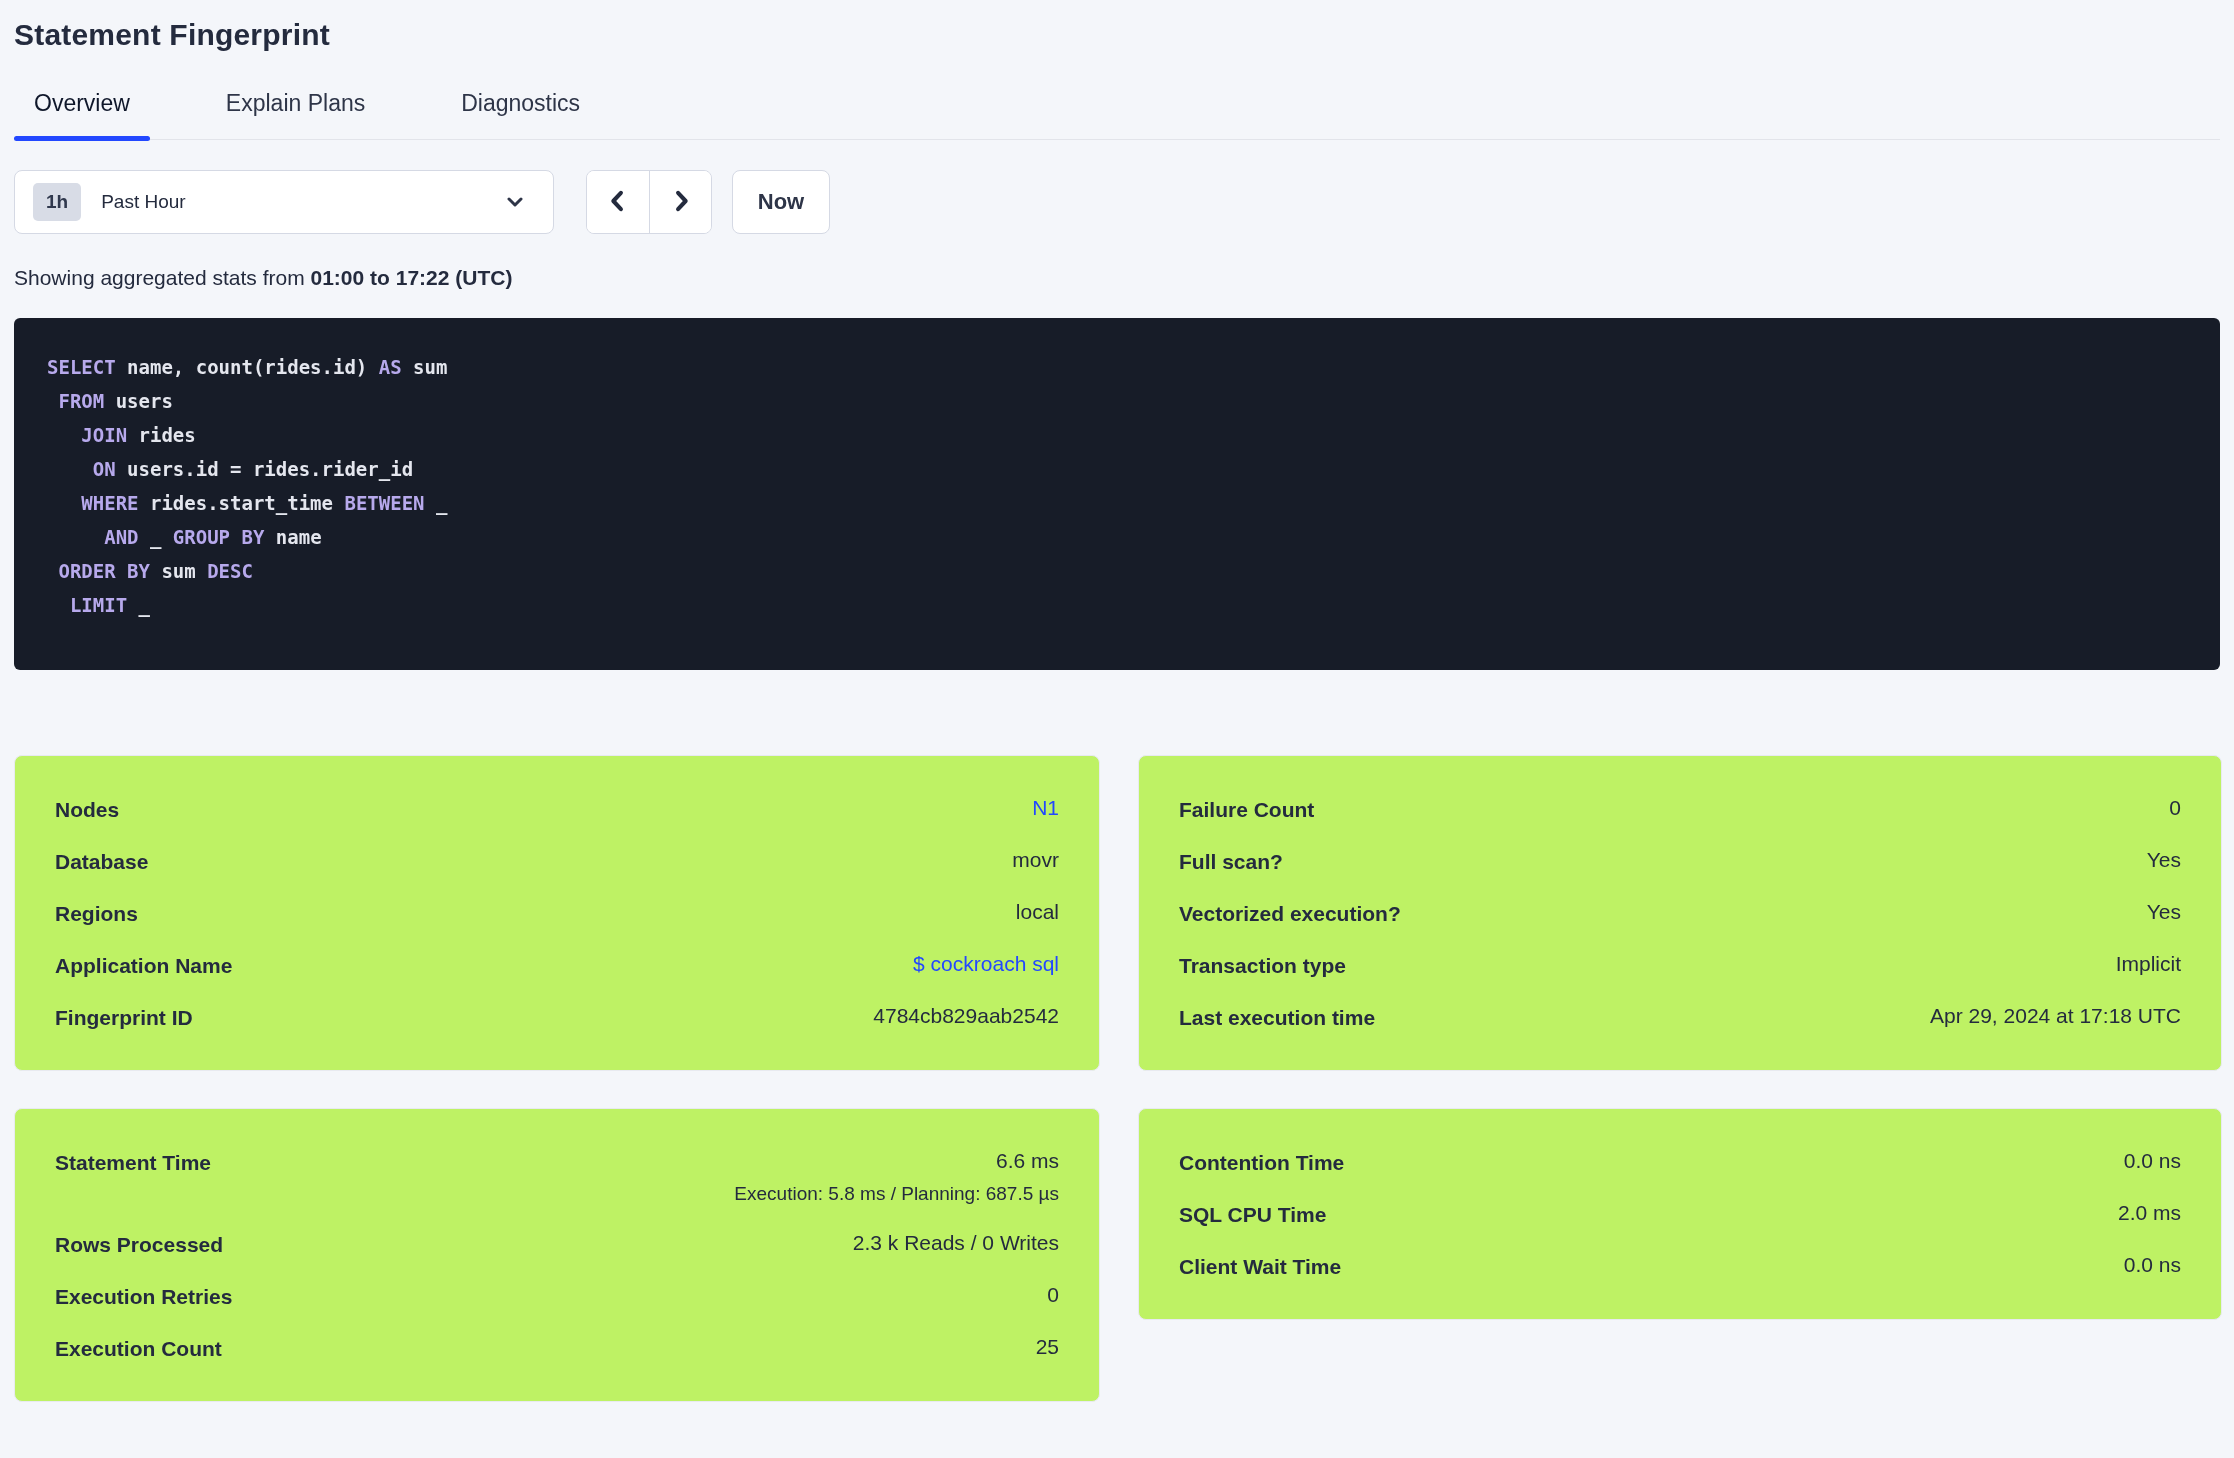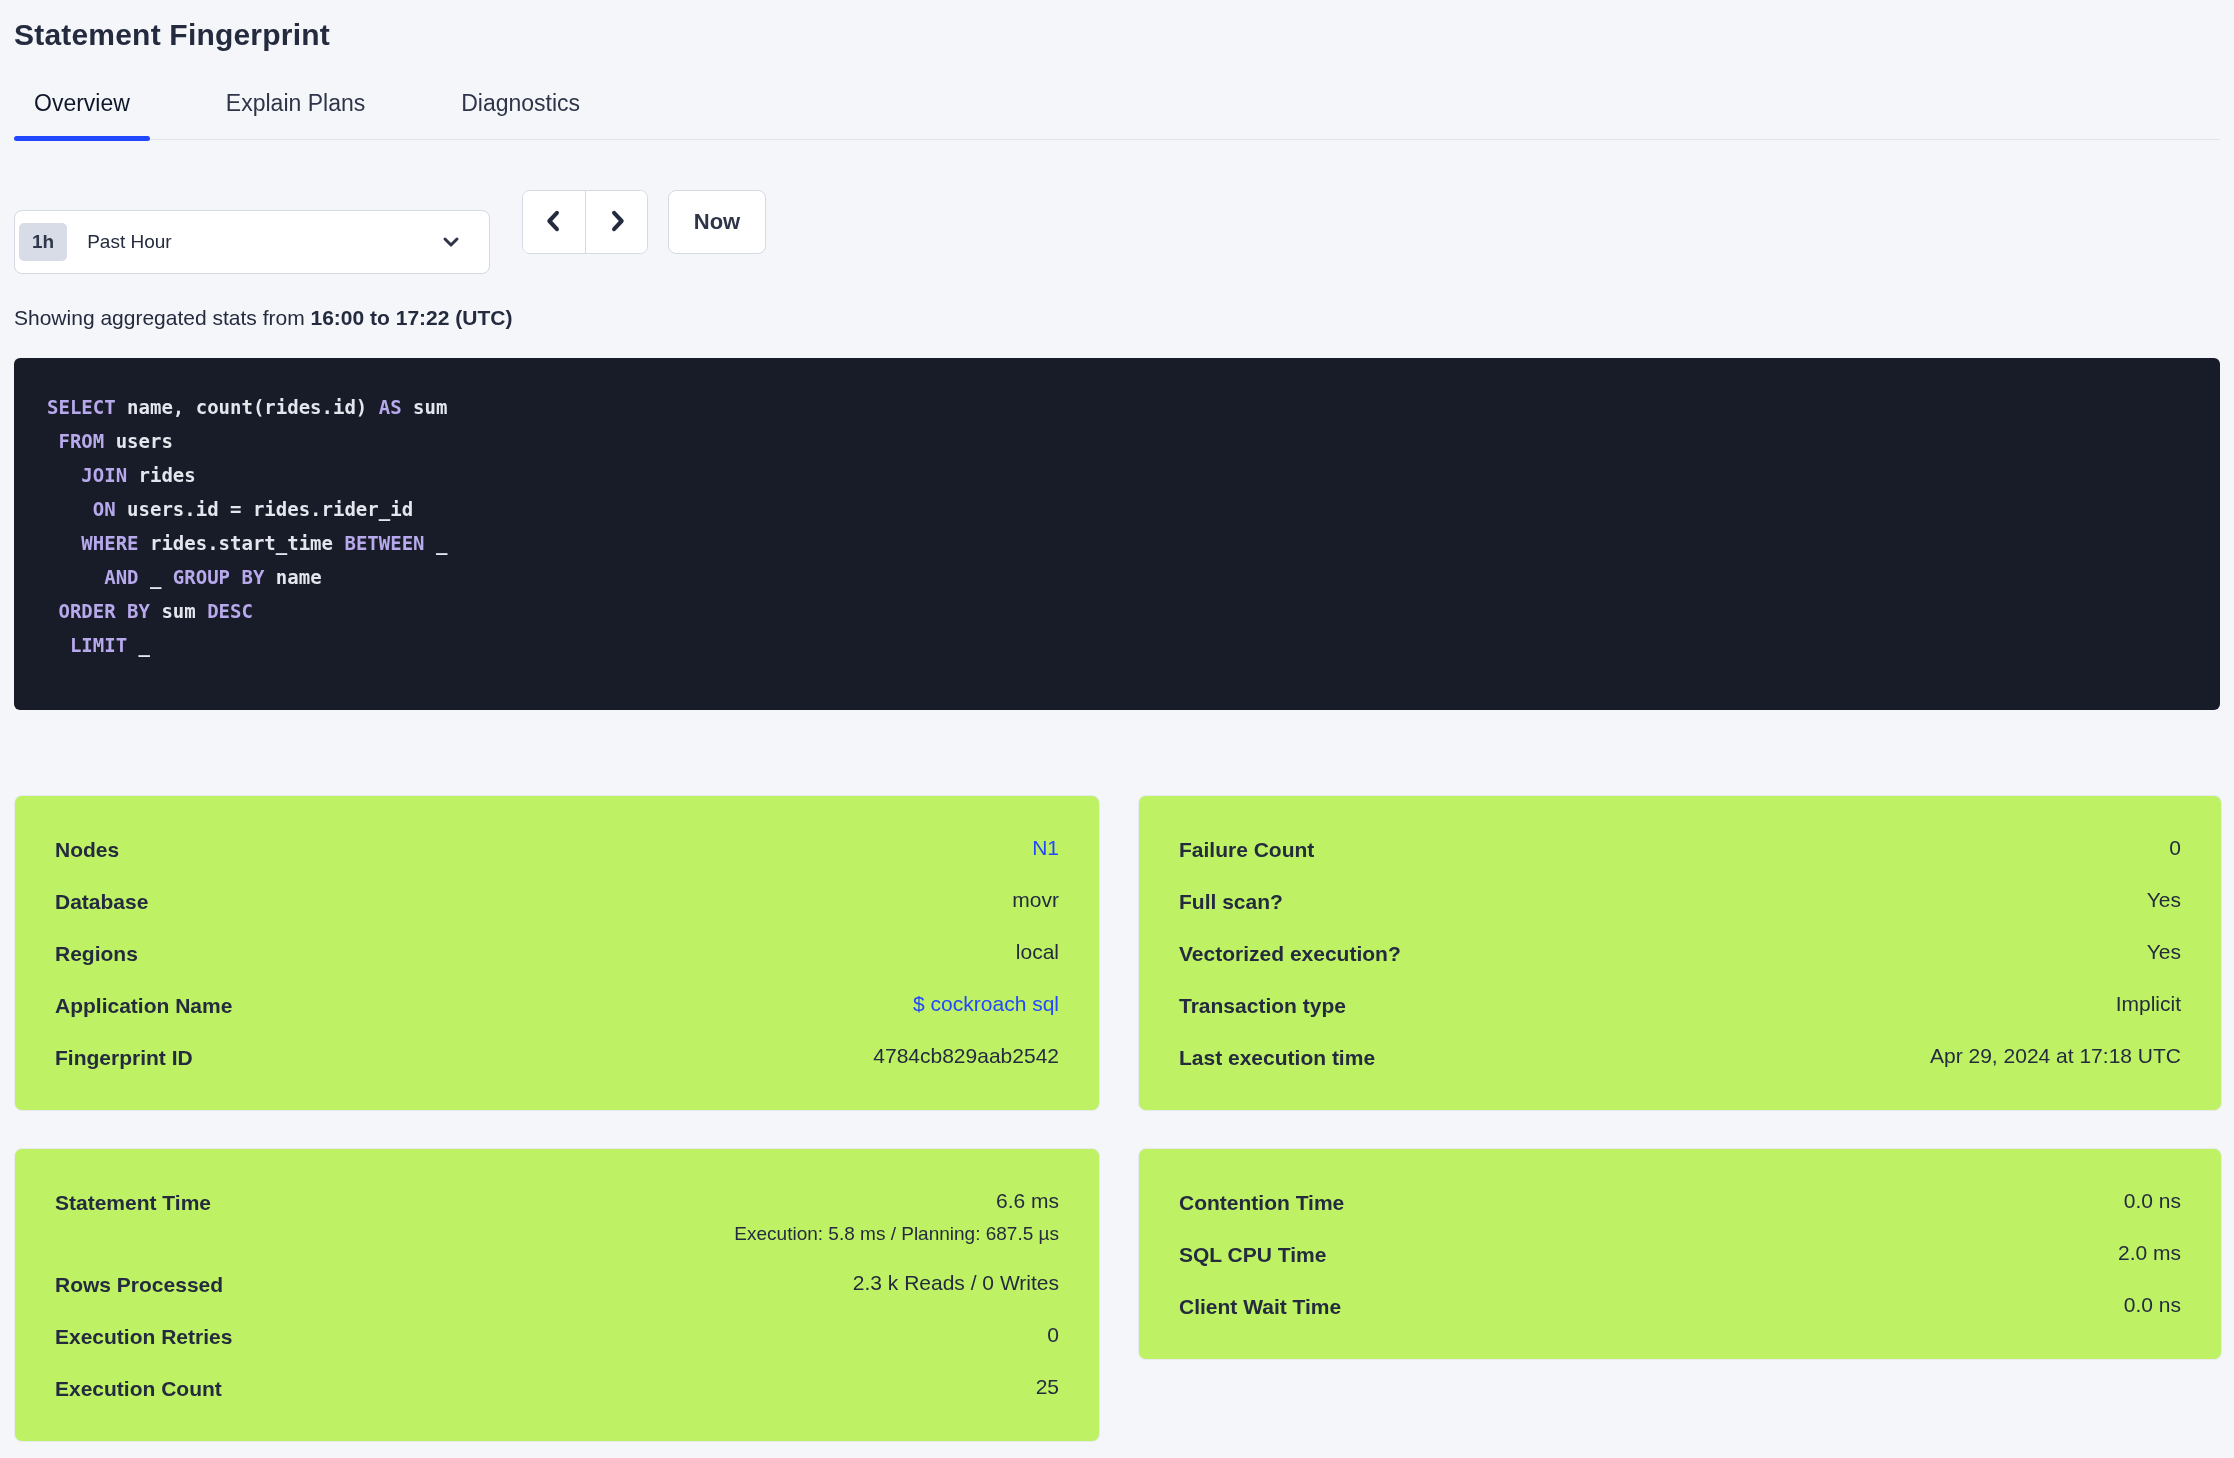--- a/index.html
+++ b/index.html
@@ -38,27 +38,26 @@
   .tab.active::after {
     content:"";
     position:absolute; left:0; right:0; bottom:-2px;
     height:5px; border-radius:3px;
     background:#2248ff;
   }
 
   
   .time-row { margin-top:30px; display:flex; align-items:center; }
   .range-select {
-    width:476px; height:64px; box-sizing:border-box;
+    width:540px; height:64px; box-sizing:border-box;
     background:#ffffff;
     border:1px solid #d5d9e4; border-radius:8px;
     display:flex; align-items:center;
-    padding:0 26px 0 4px;
+    padding:0 26px 0 18px;
     cursor:pointer;
-    margin-top:40px;
   }
   .range-badge {
     background:#d8dce6; color:#30384d;
     font-size:19px; font-weight:700;
     padding:8px 13px; border-radius:5px;
   }
   .range-label { margin-left:20px; font-size:19px; color:#242b3e; }
   .range-chevron { margin-left:auto; display:flex; }
 
   .nav-group {
@@ -176,21 +175,21 @@
           <svg width="28" height="28" viewBox="0 0 24 24">
               <polyline class="chev" points="9.5,5 16,12 9.5,19"></polyline>
             </svg>
         </span>
       </button>
     </div>
     <button class="now-btn">Now</button>
   </div>
 
   <div class="stats-caption">
-    <span>Showing aggregated stats from </span><b>16:00 to 17:22 (UTC)</b>
+    <span>Showing aggregated stats from </span><b>01:00 to 17:22 (UTC)</b>
   </div>
 
   <div class="sql-box" id="sql-box"><div><span class="kw">SELECT</span><span> name, count(rides.id) </span><span class="kw">AS</span><span> sum</span></div><div><span> </span><span class="kw">FROM</span><span> users</span></div><div><span>   </span><span class="kw">JOIN</span><span> rides</span></div><div><span>    </span><span class="kw">ON</span><span> users.id = rides.rider_id</span></div><div><span>   </span><span class="kw">WHERE</span><span> rides.start_time </span><span class="kw">BETWEEN</span><span> _</span></div><div><span>     </span><span class="kw">AND</span><span> _ </span><span class="kw">GROUP BY</span><span> name</span></div><div><span> </span><span class="kw">ORDER BY</span><span> sum </span><span class="kw">DESC</span></div><div><span>  </span><span class="kw">LIMIT</span><span> _</span></div></div>
 
   <div class="cards-grid">
     <div class="card" id="card-details-left">
         <div class="card-row">
           <div class="row-label">Nodes</div>
           <div>
             <div class="row-value link">N1</div>

